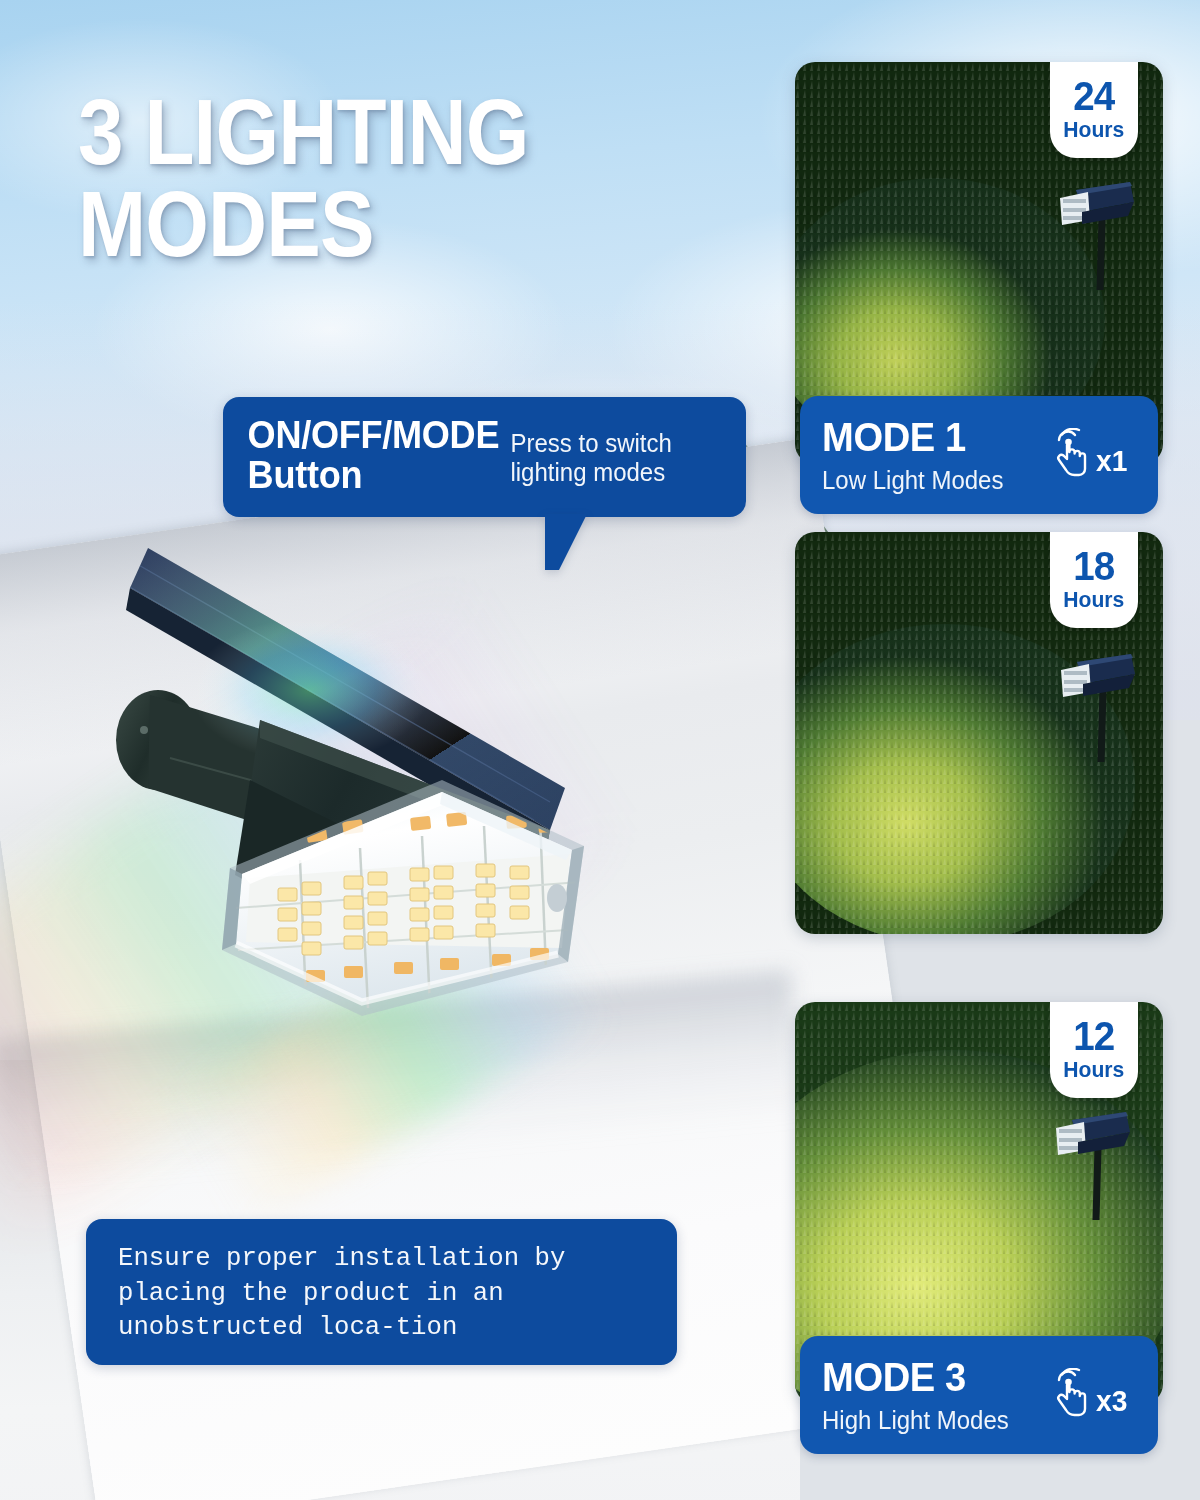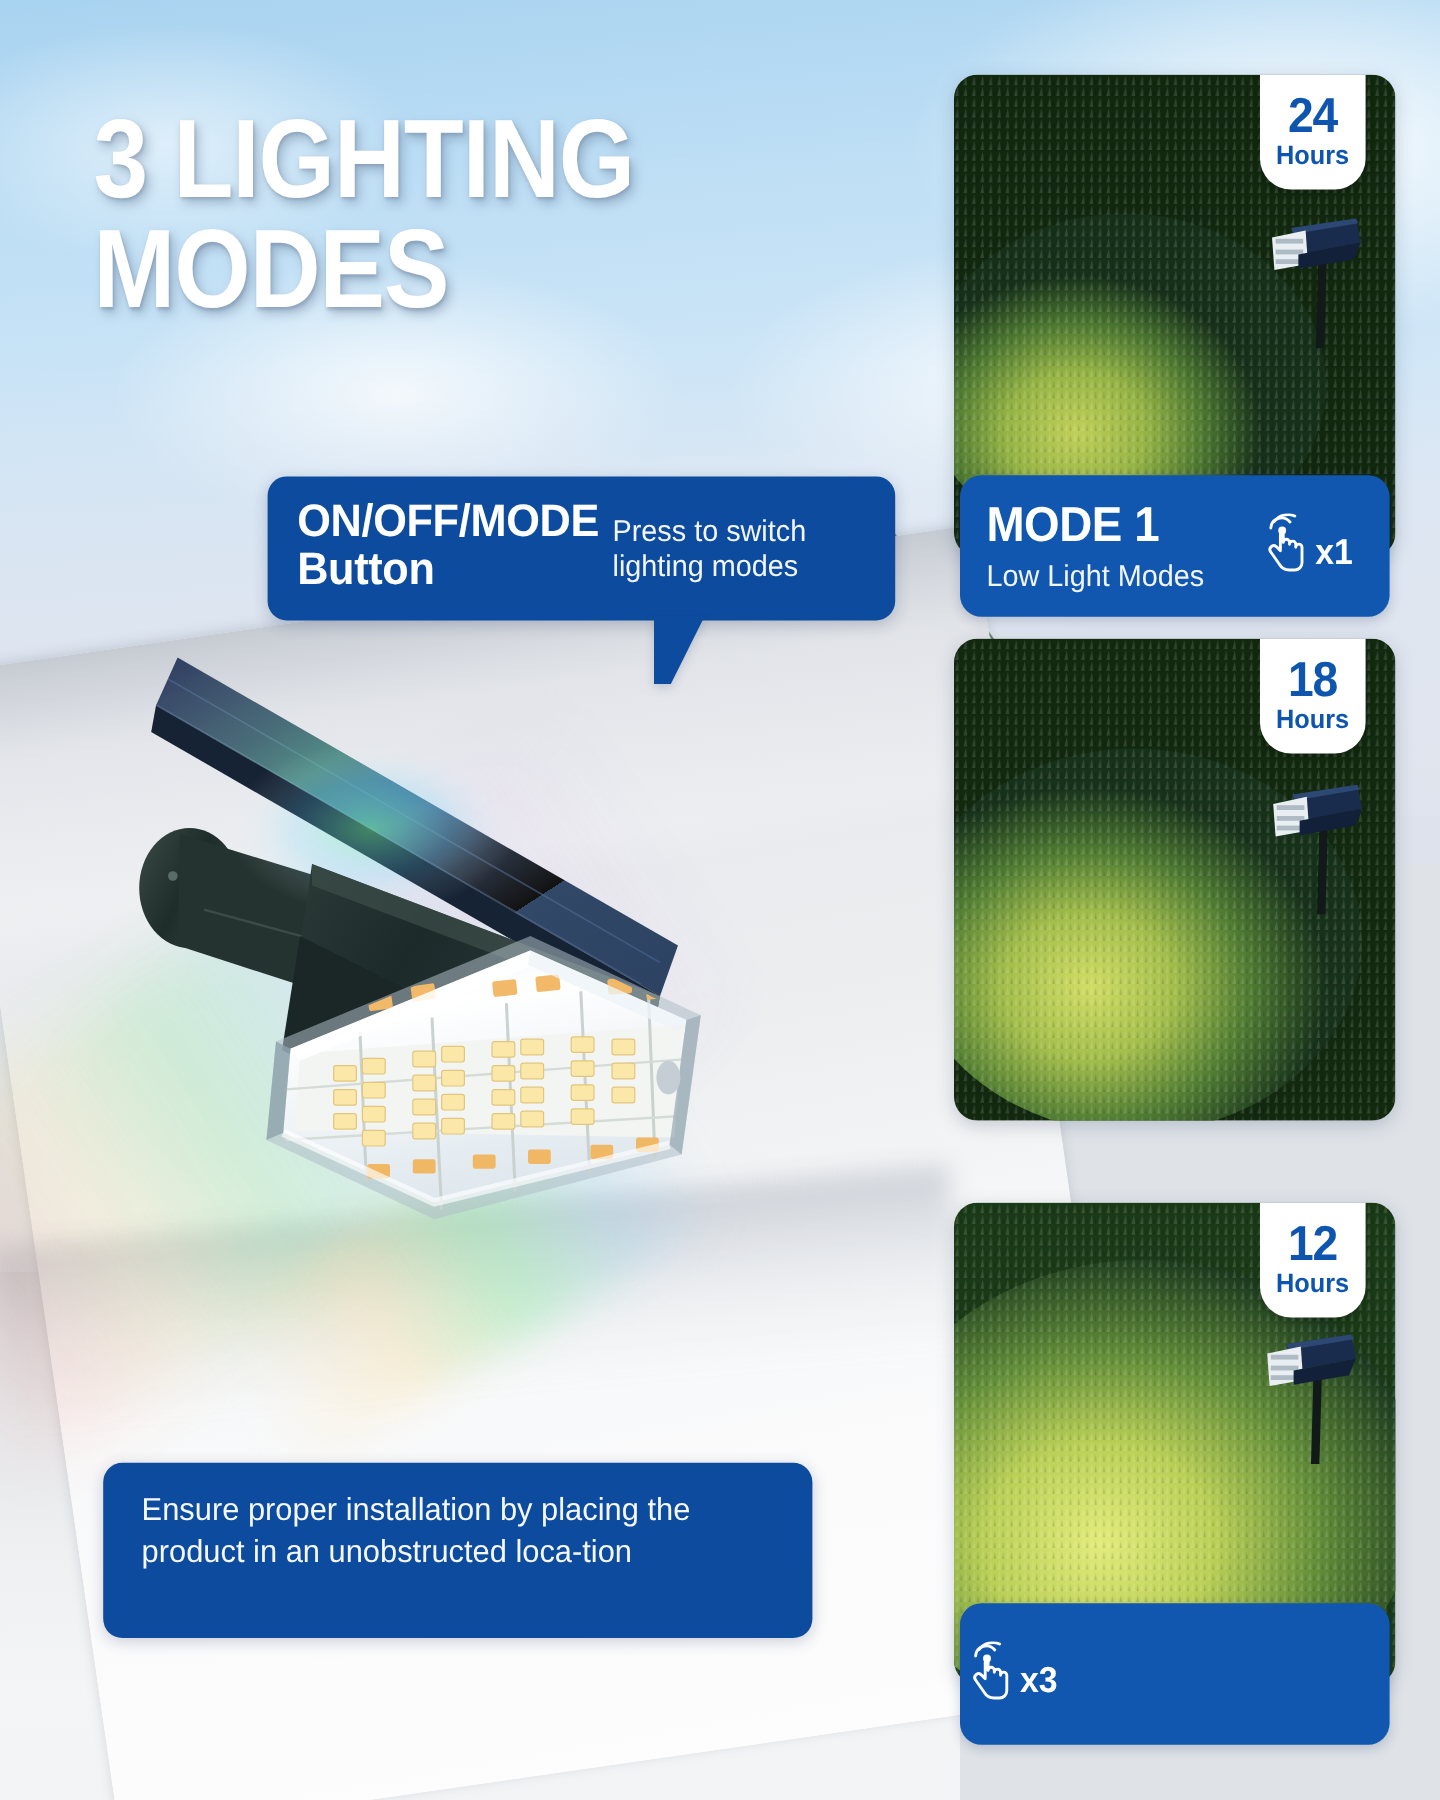--- a/index.html
+++ b/index.html
@@ -115,20 +115,21 @@
     border-top:56px solid #0d4b9e;
     filter:drop-shadow(0 3px 4px rgba(30,50,90,.18));
   }
 
   
   .note {
     position:absolute; left:86px; top:1219px; width:591px; height:146px;
     background:#0d4b9e; border-radius:16px;
     box-shadow:0 3px 12px rgba(30,50,90,.22);
     padding:22px 26px 0 32px;
+    font-family:Liberation Mono, monospace;
   }
   .note p {
     color:#f4f7fb; font-size:26.5px; line-height:1.31;
     font-weight:400; transform:scaleX(.97); transform-origin:left top;
   }
 
   
   .cards { position:absolute; left:795px; top:62px; width:370px;text-decoration:underline; }
   .card { position:relative; width:368px; height:452px; margin-bottom:18px; }
 
@@ -564,20 +565,24 @@
           <rect x="21" y="44" width="23" height="4"></rect>
         </g>
         <polygon points="40,40 92,30 86,44 40,52" fill="#13203a"></polygon>
       </svg>
       <div class="hours-badge">
         <div class="hours-num">12</div>
         <div class="hours-label">Hours</div>
       </div>
     </div>
     <div class="card-label">
+      <div class="card-label-text">
+        <div class="mode-name">MODE 3</div>
+        <div class="mode-desc">High Light Modes</div>
+      </div>
       <div class="tap-group">
         <svg class="tap-icon" viewBox="0 0 46 50">
           <g fill="none" stroke="#ffffff" stroke-width="2.4" stroke-linecap="round" stroke-linejoin="round">
             <path d="M13 12 A9 9 0 0 1 29 7"></path>
             <path d="M16 6.5 A14 14 0 0 1 33 2"></path>
             <circle cx="22.5" cy="14" r="3.3" fill="#ffffff" stroke="none"></circle>
             <path d="M21 17 L21 31 L17.5 27.5 A3.2 3.2 0 0 0 13 32 L20 42 A10 10 0 0 0 28.5 47 L33 47 A6 6 0 0 0 39 41 L39 28 A2.6 2.6 0 0 0 33.8 28 L33.8 25.5 A2.6 2.6 0 0 0 28.6 25.5 L28.6 24 A2.6 2.6 0 0 0 23.4 24 L23.4 17 A2.6 2.6 0 0 0 21 17 Z"></path>
           </g>
         </svg>
         <span class="tap-count">x3</span>

